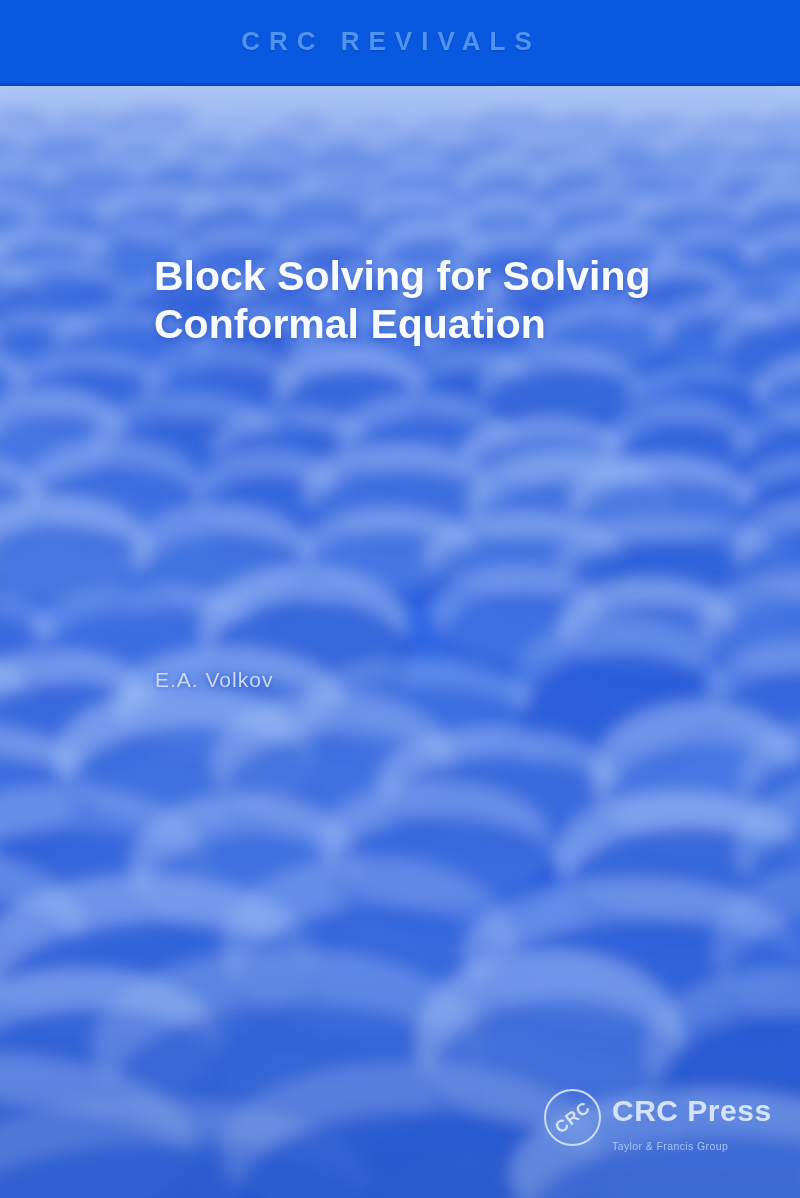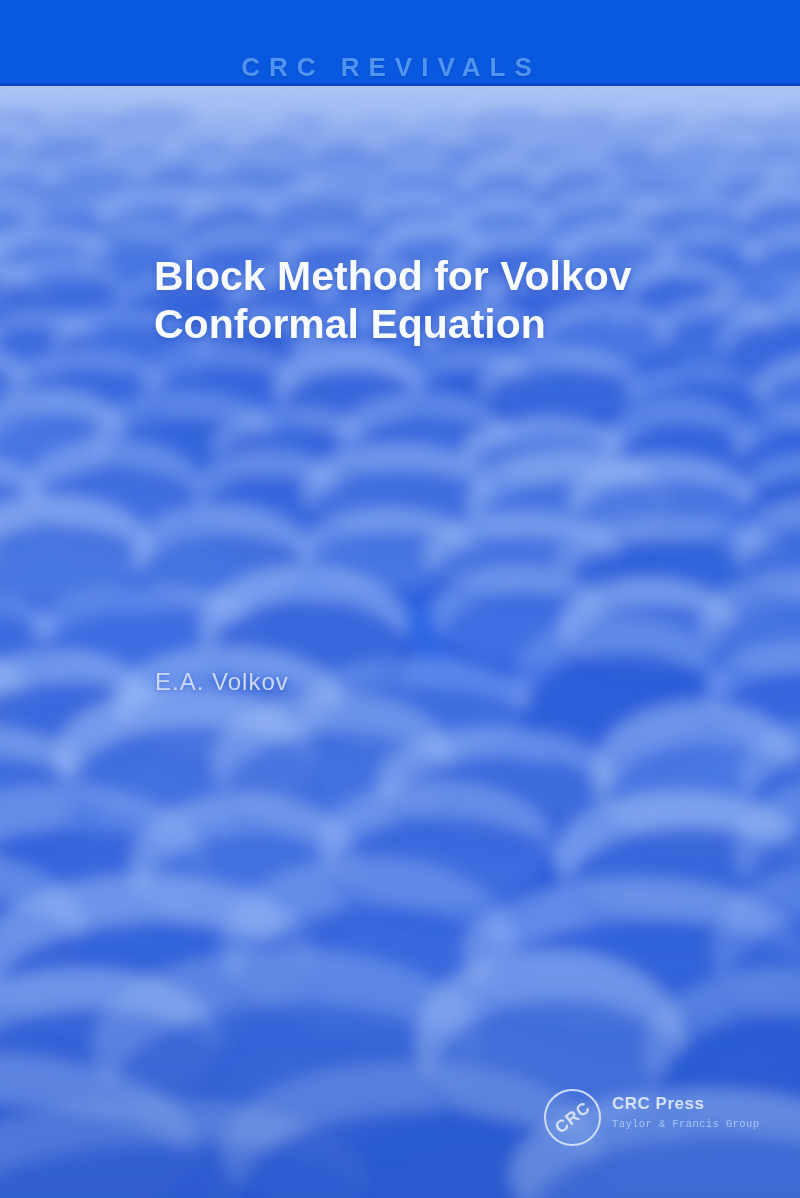--- a/index.html
+++ b/index.html
@@ -10,21 +10,21 @@
     margin:0 auto;
     overflow:hidden;
     font-family:"Liberation Sans", sans-serif;
     background:#2d64e4;
   }
   
   .banner{
     position:absolute;left:0;top:0;width:800px;height:86px;
     background:var(--header-bg,#0959e0);
     border-bottom:3px solid rgba(6,52,170,.45);
-    display:flex;align-items:flex-end;justify-content:center;
+    display:flex;align-items:center;justify-content:center;
     z-index:5;
   }
   .banner .series{
     font-size:26px;font-weight:bold;
     letter-spacing:9px;
     color:var(--header-text,#4f94ee);
     text-shadow:0 1px 2px rgba(10,40,140,.35);
     transform:translateX(-9px); 
   }
   
@@ -42,21 +42,21 @@
   }
   .title .line{
     font-size:41px;line-height:48px;font-weight:bold;
     color:var(--title-text,#f8fbff);
     text-shadow:0 2px 6px rgba(20,60,180,.45);
     white-space:nowrap;
   }
   
   .author{
     position:absolute;left:155px;top:668px;z-index:6;
-    font-size:24px;letter-spacing:1px;
+    font-size:21px;letter-spacing:1px;
     color:var(--author-text,#cdd9f7);
     text-shadow:0 1px 4px rgba(20,60,180,.4);
   }
   
   .pub{
     position:absolute;left:544px;top:1089px;z-index:6;
     display:flex;align-items:flex-start;gap:11px;
   }
   .crc-ring{
     width:57px;height:57px;flex:0 0 auto;
@@ -65,28 +65,27 @@
     position:relative;
   }
   .crc-ring .mono{
     position:absolute;left:50%;top:50%;
     transform:translate(-50%,-50%) rotate(-38deg);
     font-size:17px;font-weight:bold;letter-spacing:1px;
     color:var(--logo-text,#d5e2fa);
   }
   .pub-txt{padding-top:5px;}
   .pub-name{
-    font-size:17px;font-weight:600;letter-spacing:.5px;
+    font-size:30px;font-weight:600;letter-spacing:.5px;
     color:var(--logo-text,#d5e2fa);
   }
   .pub-tagline{
-    margin-top:4px;
+    margin-top:12px;
     font-size:10.5px;letter-spacing:.4px;
     color:var(--tagline-text,#a9c5f3);
-    font-family:Liberation Mono, monospace;
   }
 </style>
 </head>
 <body>
 
 <div class="cover">
 
   <div class="banner">
     <span class="series">CRC REVIVALS</span>
   </div>
@@ -398,21 +397,21 @@
           <ellipse cx="721.4" cy="1130.5" rx="191.9" ry="80.2" fill="#1a4ed2" opacity="0.44"></ellipse>
           <ellipse cx="983.8" cy="1091.2" rx="172.0" ry="83.2" fill="#a3c1f7" opacity="0.50"></ellipse>
           <ellipse cx="997.3" cy="1133.3" rx="168.6" ry="78.8" fill="#1a4ed2" opacity="0.45"></ellipse>
         </g>
       <rect x="0" y="0" width="800" height="200" fill="url(#haze)"></rect>
       <rect x="0" y="852" width="800" height="260" fill="url(#deep)"></rect>
     </svg>
     </div>
 
   <div class="title">
-    <div class="line">Block Method for Volkov</div>
+    <div class="line">Block Solving for Solving</div>
     <div class="line">Conformal Equation</div>
   </div>
 
   <div class="author">E.A. Volkov</div>
 
   <div class="pub">
     <div class="crc-ring">
       <span class="mono">CRC</span>
     </div>
     <div class="pub-txt">

